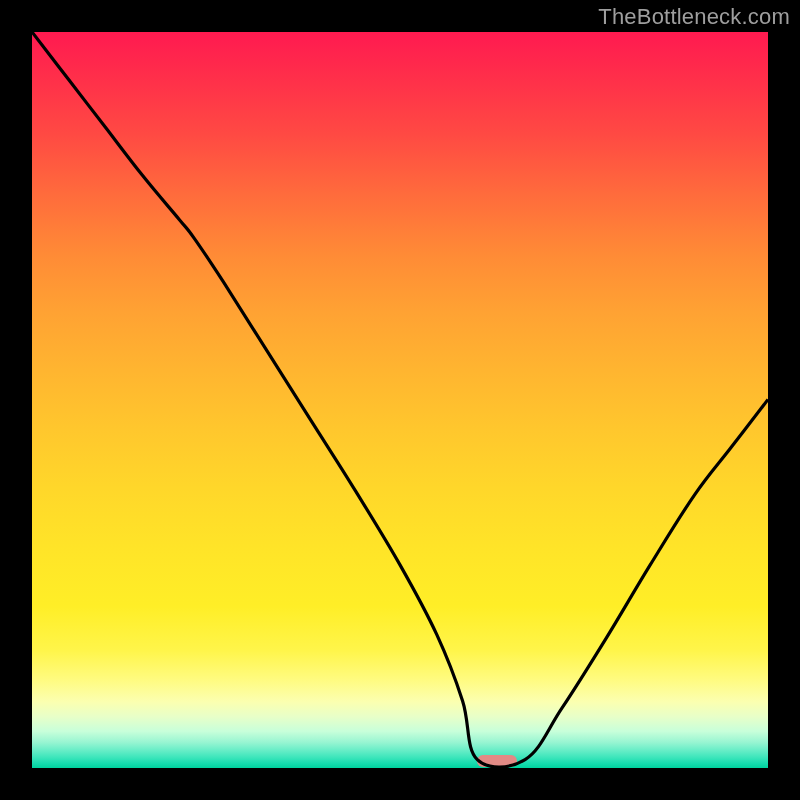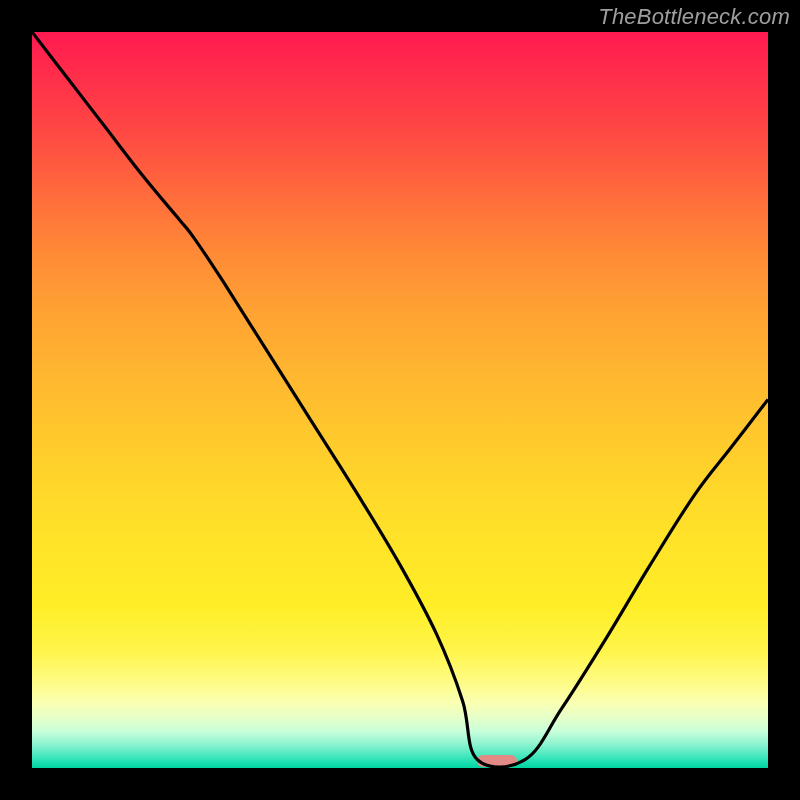--- a/index.html
+++ b/index.html
@@ -20,21 +20,20 @@
     background: #000;
   }
   .watermark {
     position: absolute;
     top: 4px;
     right: 10px;
     font-size: 22px;
     color: #9e9e9e;
     letter-spacing: 0.2px;
     z-index: 30;
-    font-style: italic;
   }
   .plot {
     position: absolute;
     top: 32px;
     left: 32px;
     width: 736px;
     height: 736px;
     overflow: hidden;
   }
   .gradient {

